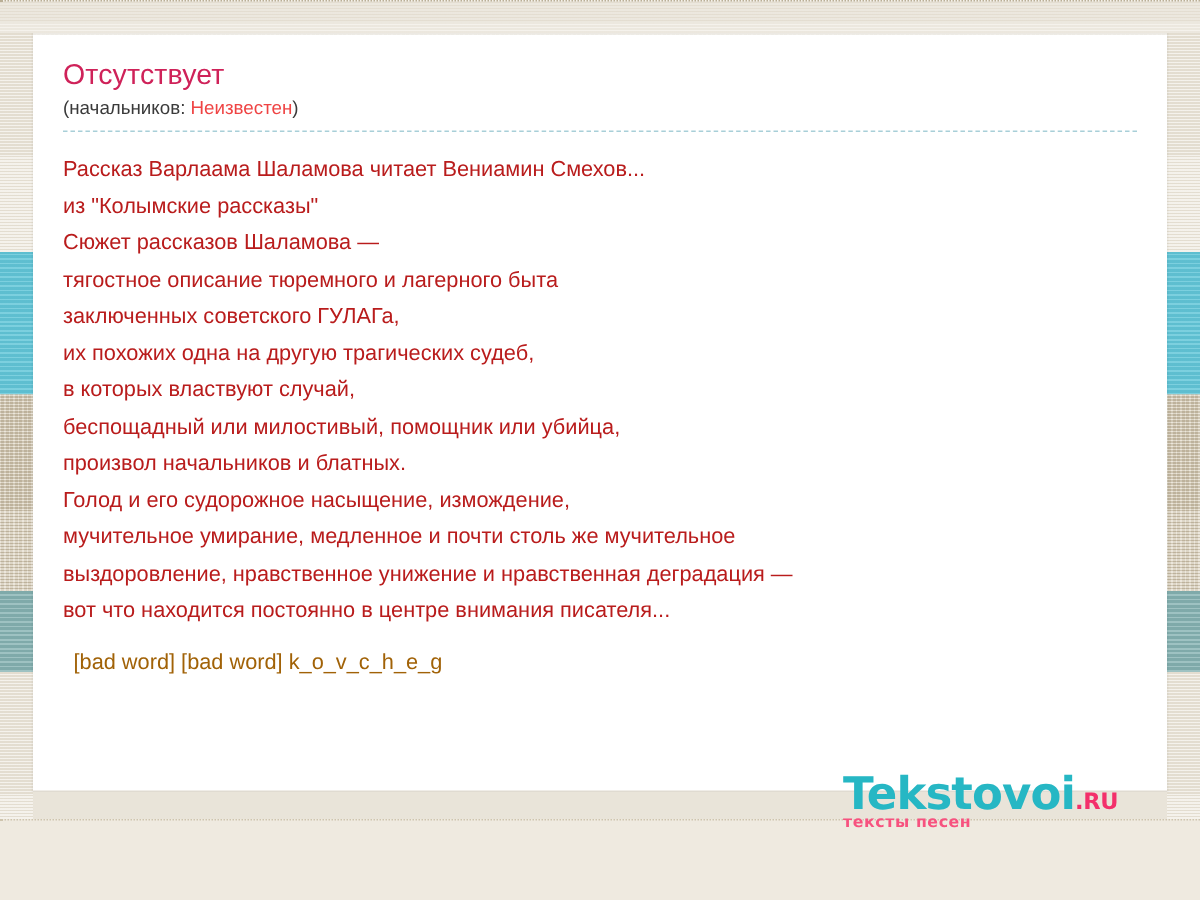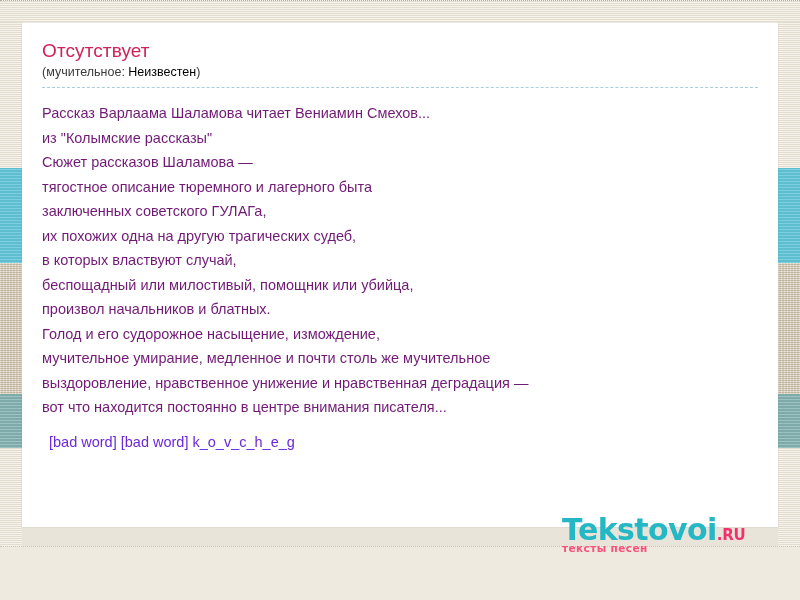--- a/index.html
+++ b/index.html
@@ -135,38 +135,38 @@
   }
   #artist-line {
     font-size: 12.5px;
     color: #3a3a3a;
     line-height: 15px;
     padding-bottom: 7px;
     border-bottom: 1px dashed #a8cfd8;
     margin-bottom: 0;
   }
   #artist-link {
-    color: #000000;
+    color: #ef4444;
     text-decoration: none;
   }
 
   
   #lyrics {
     margin-top: 13px;
     font-size: 14.5px;
     line-height: 24.5px;
-    color: #701a75;
+    color: #b91c1c;
     white-space: pre-wrap;
   }
   .lyric-line { display: block; min-height: 24.5px; }
   #tags-line {
     margin-top: 10px;
     font-size: 14.5px;
     line-height: 24.5px;
-    color: #6d28d9;
+    color: #a16207;
     padding-left: 7px;
   }
 
   
   #site-logo {
     position: absolute;
     left: 562px;
     top: 483px;
     width: 196px;
     height: 42px;
@@ -224,21 +224,21 @@
       <div class="side-block right blk-teal-muted" style="top: 394px; height: 54px;"></div>
       <div class="side-block right blk-sand-light" style="top: 448px; height: 98px;"></div>
     </div>
 
   <div id="lyric-card">
     <div class="card-inner">
 
       <h1 id="song-title">Отсутствует</h1>
 
       <div id="artist-line">
-        <span>(мучительное: </span><a href="#" id="artist-link">Неизвестен</a><span>)</span>
+        <span>(начальников: </span><a href="#" id="artist-link">Неизвестен</a><span>)</span>
       </div>
 
       <div id="lyrics"><span class="lyric-line">Рассказ Варлаама Шаламова читает Вениамин Смехов...</span><span class="lyric-line">из "Колымские рассказы"</span><span class="lyric-line">Сюжет рассказов Шаламова —</span><span class="lyric-line">тягостное описание тюремного и лагерного быта</span><span class="lyric-line">заключенных советского ГУЛАГа,</span><span class="lyric-line">их похожих одна на другую трагических судеб,</span><span class="lyric-line">в которых властвуют случай,</span><span class="lyric-line">беспощадный или милостивый, помощник или убийца,</span><span class="lyric-line">произвол начальников и блатных.</span><span class="lyric-line">Голод и его судорожное насыщение, измождение,</span><span class="lyric-line">мучительное умирание, медленное и почти столь же мучительное</span><span class="lyric-line">выздоровление, нравственное унижение и нравственная деградация —</span><span class="lyric-line">вот что находится постоянно в центре внимания писателя...</span></div>
 
       <div id="tags-line"> [bad word]  [bad word] k_o_v_c_h_e_g</div>
 
     </div>
   </div>
 
   <div id="site-logo">

